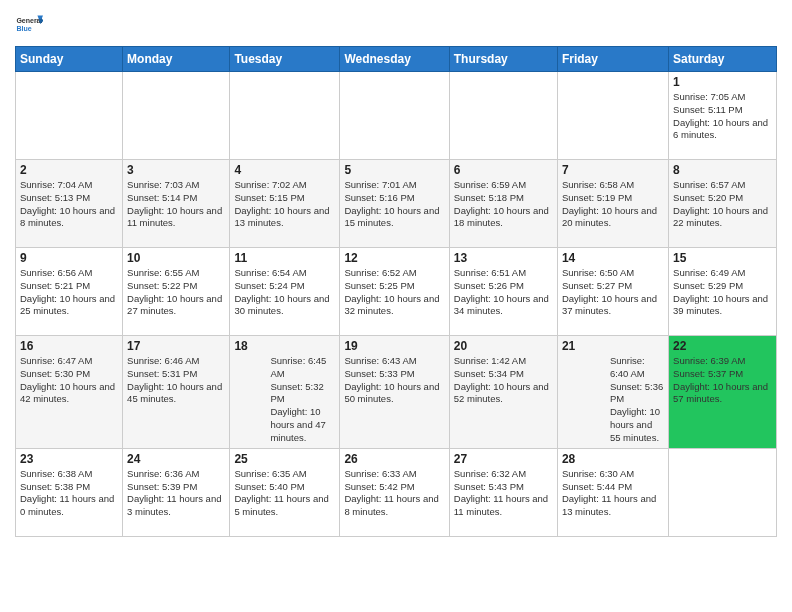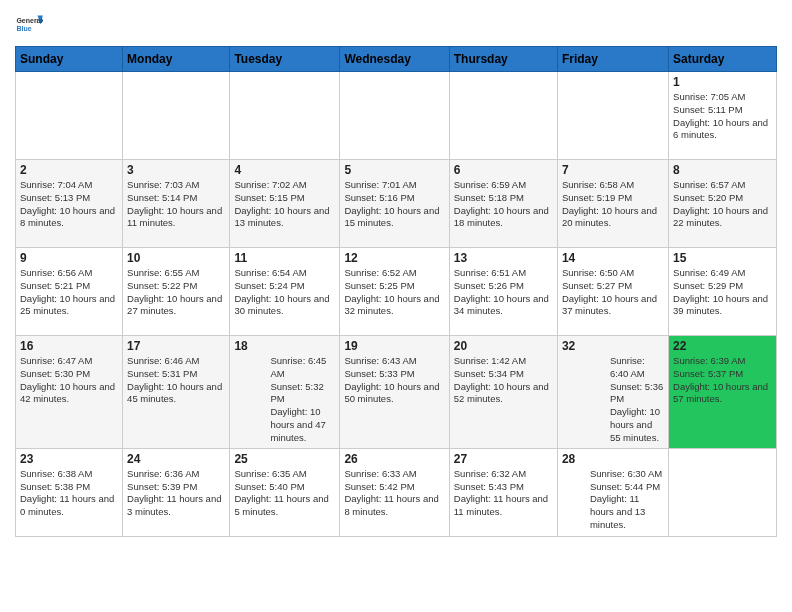--- a/index.html
+++ b/index.html
@@ -42,21 +42,21 @@
       font-size: 13px;
       color: #444;
     }
     .calendar {
       width: 100%;
       border-collapse: collapse;
       border: 1px solid #ccc;
     }
     .calendar th {
       background: #2979c8;
-      color: #000000;
+      color: #ffffff;
       font-size: 12px;
       font-weight: bold;
       padding: 5px 4px;
       text-align: left;
       border: 1px solid #1a5fa0;
     }
     .calendar td {
       vertical-align: top;
       border: 1px solid #ccc;
       padding: 3px 4px;
@@ -242,21 +242,21 @@
 Sunset: 5:33 PM
 Daylight: 10 hours and 50 minutes.</div>
           </td>
           <td style="background: rgb(245, 245, 245);">
             <div class="day-num">20</div>
             <div class="day-info" style="white-space: pre-line;">Sunrise: 1:42 AM
 Sunset: 5:34 PM
 Daylight: 10 hours and 52 minutes.</div>
           </td>
           <td style="background: rgb(245, 245, 245);">
-            <div class="day-num">32</div>
+            <div class="day-num">21</div>
             <div class="day-info" style="white-space: pre-line; margin-left: 48px;">Sunrise: 6:40 AM
 Sunset: 5:36 PM
 Daylight: 10 hours and 55 minutes.</div>
           </td>
           <td style="background: #22c55e;">
             <div class="day-num">22</div>
             <div class="day-info" style="white-space: pre-line;">Sunrise: 6:39 AM
 Sunset: 5:37 PM
 Daylight: 10 hours and 57 minutes.</div>
           </td>
@@ -287,21 +287,21 @@
 Daylight: 11 hours and 8 minutes.</div>
           </td>
           <td>
             <div class="day-num">27</div>
             <div class="day-info" style="white-space: pre-line;">Sunrise: 6:32 AM
 Sunset: 5:43 PM
 Daylight: 11 hours and 11 minutes.</div>
           </td>
           <td>
             <div class="day-num">28</div>
-            <div class="day-info" style="white-space: pre-line; margin-left: 28px;">Sunrise: 6:30 AM
+            <div class="day-info" style="white-space: pre-line;">Sunrise: 6:30 AM
 Sunset: 5:44 PM
 Daylight: 11 hours and 13 minutes.</div>
           </td>
           <td class="empty"></td>
         </tr>
       </tbody>
   </table>
 </div>
 
 </body></html>

